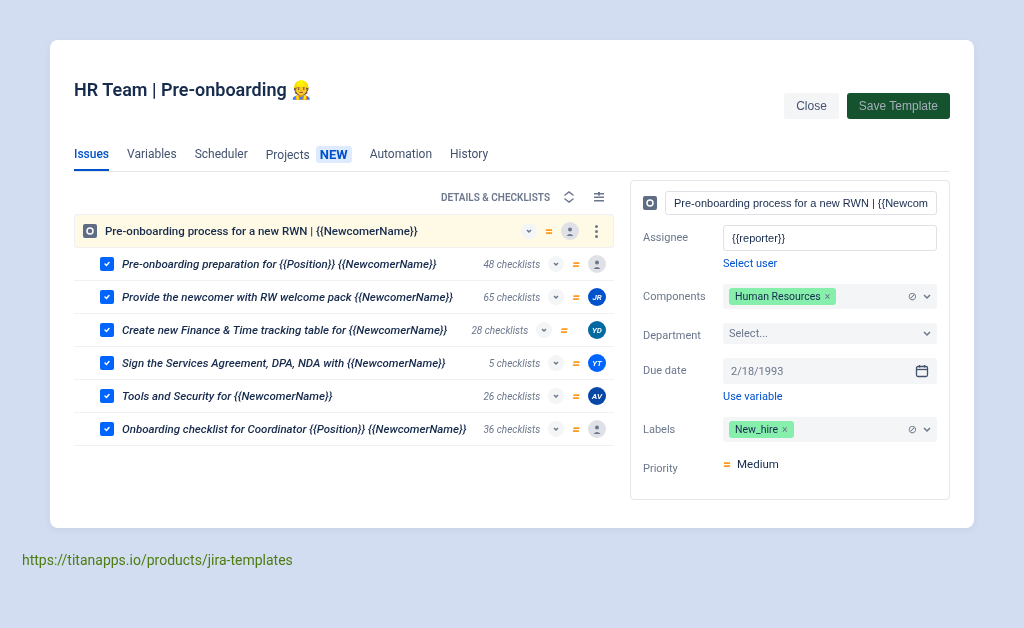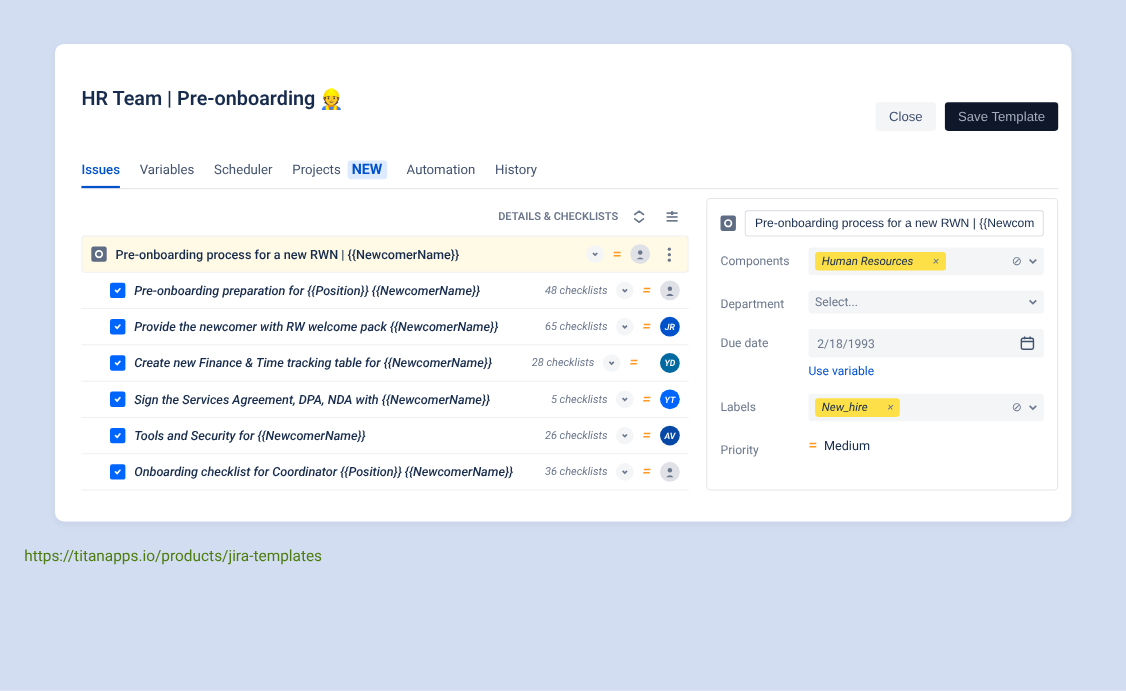--- a/index.html
+++ b/index.html
@@ -9,33 +9,33 @@
     width: 1024px;
     height: 628px;
     overflow: hidden;
     font-size: 12px;
     color: #172B4D;
   }
   .card {
     background: #fff;
     border-radius: 8px;
     margin: 40px 50px 0 50px;
-    padding: 20px 12px 28px 24px;
+    padding: 20px 24px 28px 24px;
     box-shadow: 0 2px 8px rgba(0,0,0,0.05);
   }
   .header-row { display: flex; justify-content: space-between; align-items: center; }
   .title { font-size: 18px; font-weight: 600; display: flex; align-items: center; gap: 4px; }
   .actions { display: flex; gap: 8px; }
   .btn {
     border: none; border-radius: 3px; padding: 6px 12px; font-size: 12px; font-weight: 500;
     cursor: pointer;
     margin-top: 33px;
   }
   .btn-close { background: #f4f5f7; color: #42526E; }
-  .btn-save { background: #0f172a; color: #a5adba; }
+  .btn-save { background: #14532d; color: #a5adba; }
   .tabs {
     display: flex; gap: 18px; border-bottom: 1px solid #e6e6e8;
     margin-top: 28px; font-size: 12px; 
   }
   .tab { padding-bottom: 8px; color: #42526E; cursor: pointer; }
   .tab.active { color: #0052CC; border-bottom: 2px solid #0052CC; font-weight: 500; }
   .badge-new {
     font-size: 13px; font-weight: 700; background: #DEEBFF; color: #0052CC;
     padding: 1px 4px; border-radius: 3px; margin-left: 3px;
   }
@@ -99,22 +99,22 @@
     width:100%; border:1px solid #DFE1E6; border-radius:3px; padding:6px 8px;
     font-size:11px; color:#172B4D; background:#fff;
   }
   .select-user { color:#0052CC; font-size:11px; margin-top:6px; cursor:pointer; }
   .use-variable { color:#0052CC; font-size:11px; margin-top:6px; cursor:pointer; }
   .chip-field {
     display:flex; align-items:center; background:#F4F5F7; border-radius:3px;
     padding:4px 6px; justify-content:space-between;
   }
   .chip {
-    background:#fde047; border-radius:3px; padding:2px 6px; font-size:10.5px;
-    display:flex; align-items:center; gap:18px;font-style:italic;
+    background:#86efac; border-radius:3px; padding:2px 6px; font-size:10.5px;
+    display:flex; align-items:center; gap:4px;
   }
   .chip .x { color:#6B778C; cursor:pointer; }
   .chip-controls { display:flex; align-items:center; gap:6px; color:#6B778C; }
   .date-field {
     display:flex; align-items:center; justify-content:space-between;
     background:#F4F5F7; border-radius:3px; padding:6px 8px;
   }
   .date-field .date-text { color:#6B778C; }
   .priority-val { display:flex; align-items:center; gap:6px; font-size:11.5px; }
   .url-text { margin: 24px 0 0 22px; color:#4d7c0f; font-size:14px; }
@@ -309,20 +309,27 @@
       <div class="detail-header">
         <div class="parent-icon">
           <svg width="8" height="8" viewBox="0 0 8 8">
               <circle cx="4" cy="4" r="3" fill="none" stroke="#fff" stroke-width="1.5"></circle>
             </svg>
         </div>
         <input class="plain-input" value="Pre-onboarding process for a new RWN | {{NewcomerName}}" style="">
       </div>
 
 
+      <div class="field-row">
+        <div class="field-label">Assignee</div>
+        <div class="field-value">
+          <input class="plain-input" value="{{reporter}}" style="">
+          <div class="select-user">Select user</div>
+        </div>
+      </div>
 
       <div class="field-row">
         <div class="field-label">Components</div>
         <div class="field-value">
           <div class="chip-field">
             <div class="chip">
               <span>Human Resources</span>
               <span class="x">×</span>
             </div>
             <div class="chip-controls">

